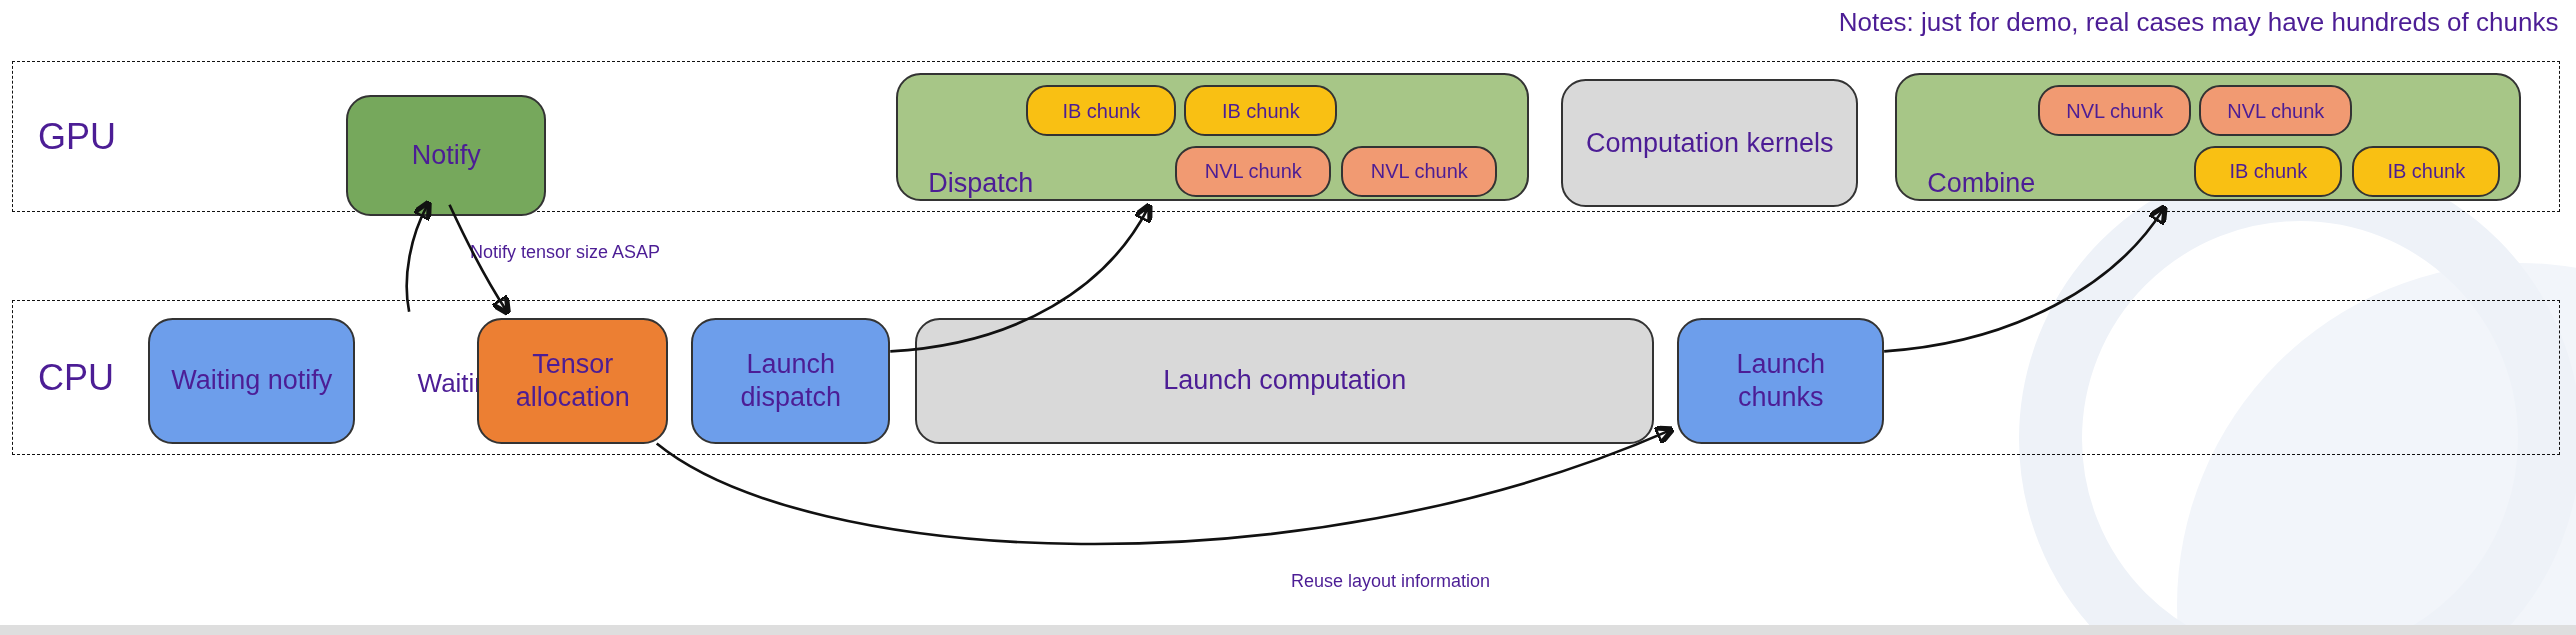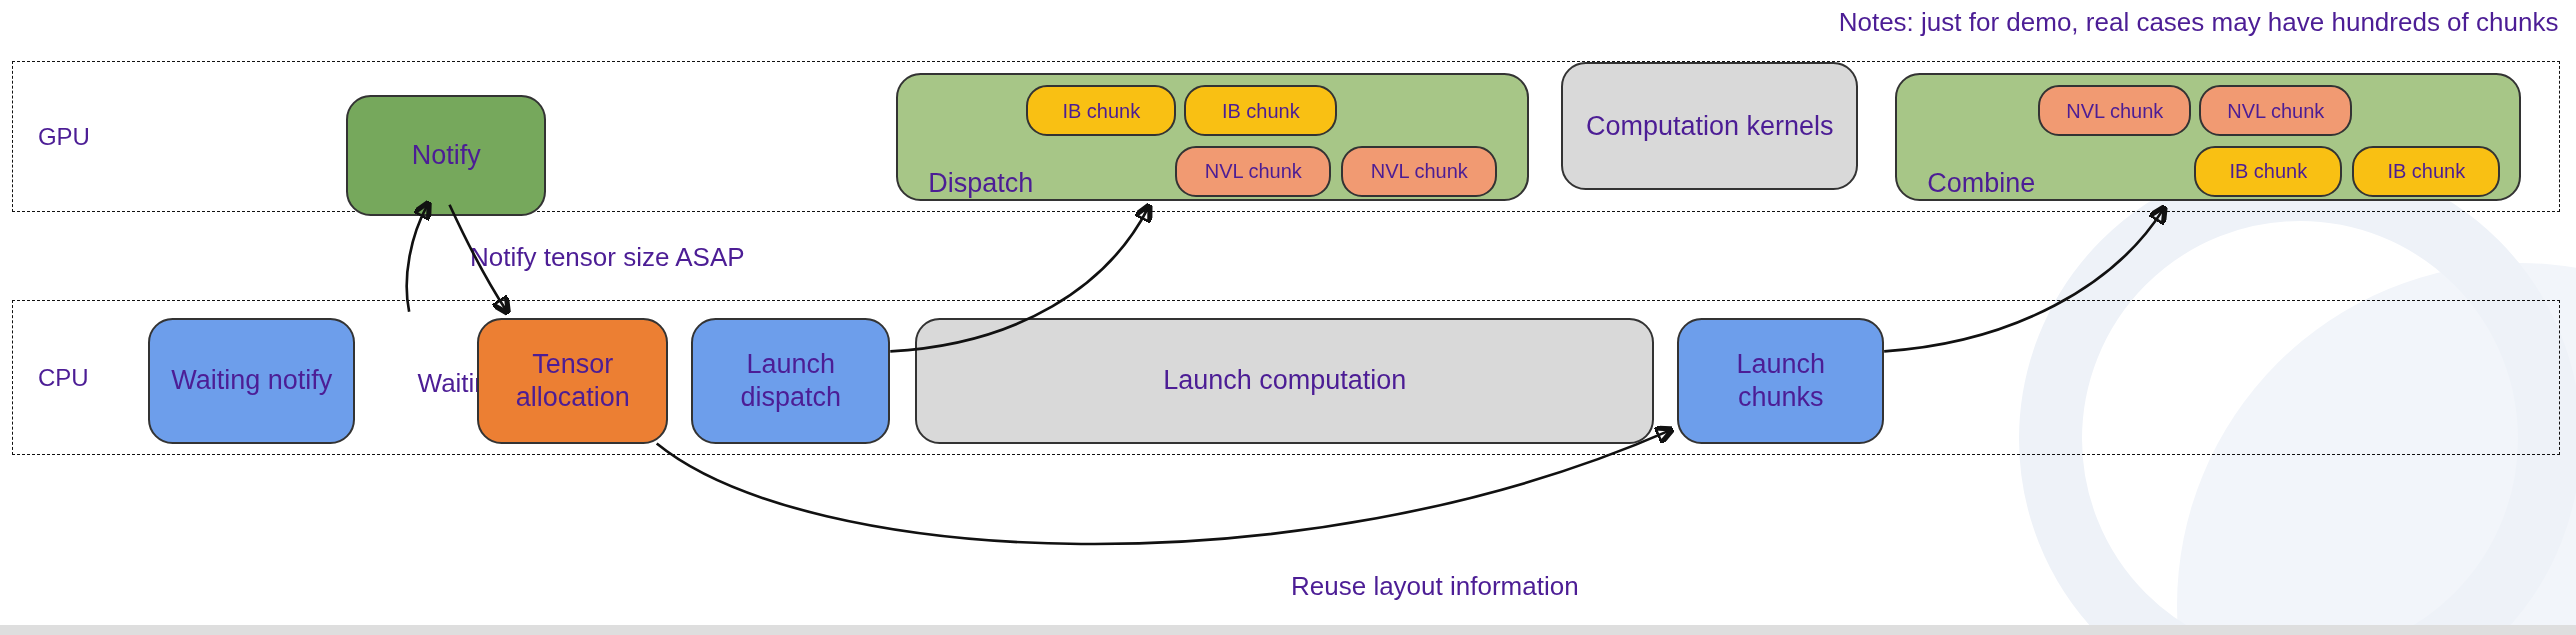--- a/index.html
+++ b/index.html
@@ -14,38 +14,38 @@
   .wm-ring { left:2019px; top:158px; width:562px; height:562px; border:63px solid #eef2f8; box-sizing:border-box; }
   .bottom-strip { position:absolute; left:0; bottom:0; width:100%; height:11.4px; background:#dedede; z-index:0; }
 
   
   .note { position:absolute; top:7px; right:17.6px; font-size:26px; z-index:4; }
 
   
   .lane { position:absolute; left:12.3px; width:2548px; border:1.8px dashed #111; box-sizing:border-box; z-index:1; background:transparent; }
   .lane-gpu { top:61px; height:151px; }
   .lane-cpu { top:300px; height:155px; }
-  .lane-label { position:absolute; left:24.6px; top:50%; transform:translateY(-50%); font-size:24px; }
+  .lane-label { position:absolute; left:24.6px; top:50%; transform:translateY(-50%); font-size:36px; }
 
   
   .block {
     position:absolute; box-sizing:border-box; border:2.2px solid #333; border-radius:24.6px;
     display:flex; align-items:center; justify-content:center; text-align:center;
     font-size:27px; line-height:1.2; z-index:2; padding:3.5px 19.3px;
   }
   .green-dark  { background:#76a85c; }
   .green-light { background:#a7c687; }
   .gray        { background:#d9d9d9; }
   .blue        { background:#6d9eeb; }
   .orange      { background:#ec7f33; }
 
   
   .b-notify      { left:333px;  top:33px; width:200px; height:121px; }
   .b-dispatch    { left:883px; top:10.5px; width:633px; height:128px; padding:0; }
-  .b-computation { left:1548px; top:0; width:297px; height:128px; padding:3.5px 7px;text-align:center; }
+  .b-computation { left:1548px; top:17px; width:297px; height:128px; padding:3.5px 7px;text-align:center; }
   .b-combine     { left:1882px; top:10.5px; width:626px; height:128px; padding:0; }
   .stage-label { position:absolute; left:30px; top:50%; transform:translateY(-50%); font-size:27px;margin-top:46px; }
 
   .chunk {
     position:absolute; box-sizing:border-box; border:2.2px solid #333; border-radius:21px;
     display:flex; align-items:center; justify-content:center; font-size:20px; z-index:3;
   }
   .yellow { background:#f9c013; }
   .salmon { background:#f19a72; }
 
@@ -63,21 +63,21 @@
   
   .b-launch-notify      { left:135px;  top:16.7px; width:207px; height:126px; padding:3.5px 10.5px; }
   .b-tensor-allocation  { left:464px;  top:16.7px; width:191px; height:126px; }
   .b-launch-dispatch    { left:678px;  top:16.7px; width:199px; height:126px; }
   .b-launch-computation { left:902px; top:16.7px; width:739px; height:126px; }
   .b-launch-combine     { left:1664px; top:16.7px; width:207px; height:126px; padding:3.5px 24.6px; }
 
   .waiting { position:absolute; left:358px; top:67px; width:132px; text-align:right; font-size:26px; z-index:2; }
 
   
-  .ann { position:absolute; font-size:26px; z-index:4; }
+  .ann { position:absolute; font-size:18px; z-index:4; }
   .ann-notify { left:470px; top:242px; }
   .ann-reuse  { left:1291px; top:571px; }
 
   .arrows { position:absolute; left:0; top:0; width:2576px; height:636px; z-index:5; pointer-events:none; }
   .arrows path { fill:none; stroke:#111; stroke-width:3; }
 </style>
 </head>
 <body>
 
 <div class="canvas">

